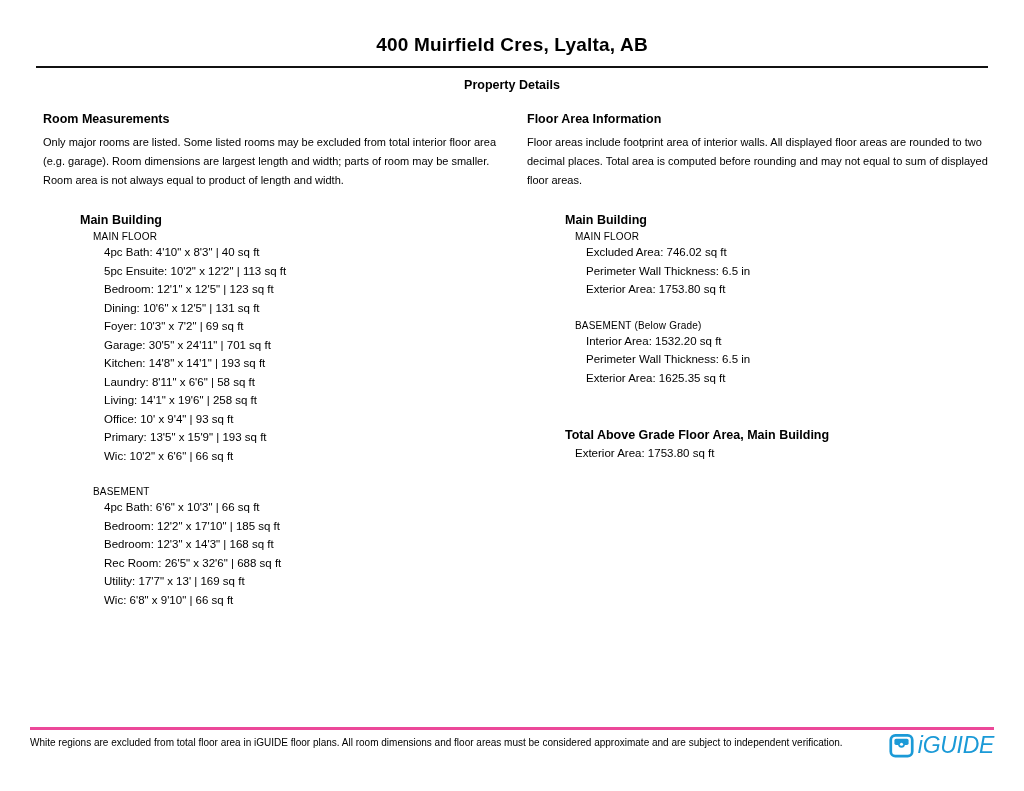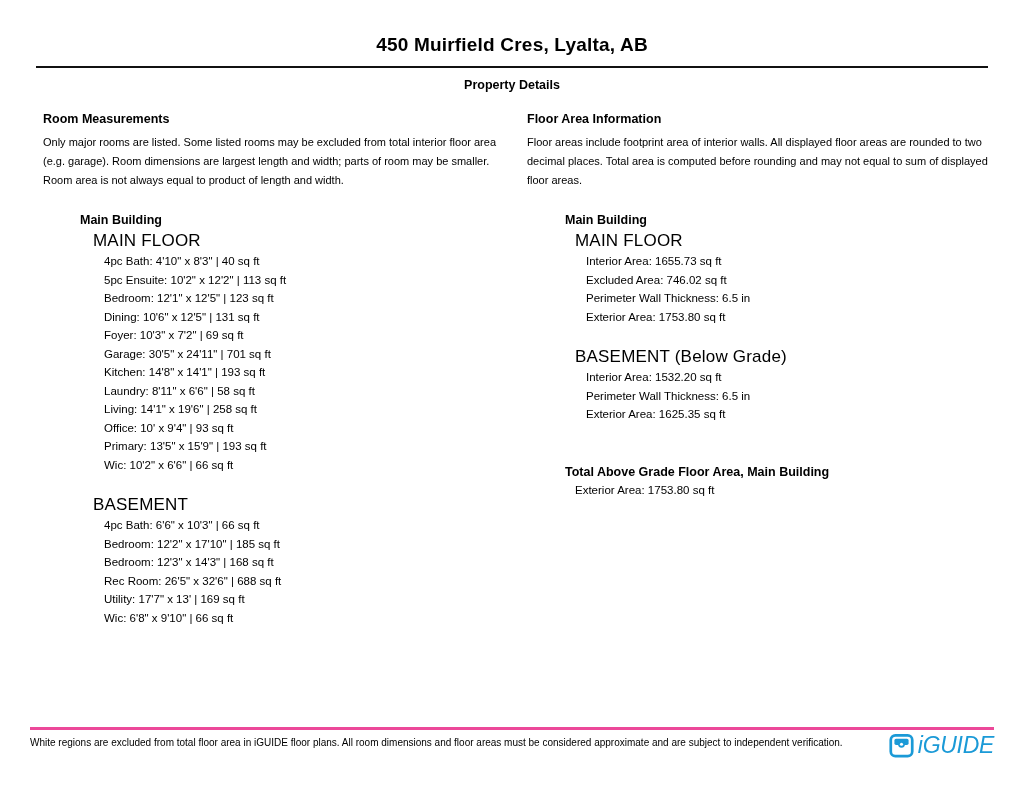--- a/index.html
+++ b/index.html
@@ -21,21 +21,21 @@
   .section-heading { font-size:12.5px; font-weight:bold; }
   .section-desc { font-size:11px; line-height:19px; margin:7px 0 0; max-width:463px; }
 
   .building { margin-top:23px; }
   .col-left  .building { margin-left:37px; }
   .col-right .building { margin-left:38px; }
   .building-name { font-size:12.5px; font-weight:bold; }
 
   .floor { margin-top:4px; }
   .floor + .floor { margin-top:21px; }
-  .floor-name { font-size:17px; letter-spacing:.2px; }
+  .floor-name { font-size:10px; letter-spacing:.2px; }
   .col-left  .floor-name { margin-left:13px; }
   .col-right .floor-name { margin-left:10px; }
   .col-left  .rooms { margin-left:24px; margin-top:1px; }
   .col-right .stats { margin-left:21px; margin-top:1px; }
   .row { font-size:11.5px; line-height:18.5px; white-space:nowrap; }
 
   .total-block { margin-top:41px; margin-left:38px; }
   .total-heading { font-size:12.5px; font-weight:bold; }
   .total-stats { margin-left:10px; margin-top:2px; }
 
@@ -43,21 +43,21 @@
   .footer-row { display:flex; justify-content:space-between; align-items:flex-start; }
   .disclaimer { font-size:10px; margin:0; padding-top:7px; max-width:820px; }
   .logo { display:flex; align-items:center; gap:4px; margin-top:3px; }
   .logo-text { font-size:23px; line-height:1; letter-spacing:-0.3px; }
 </style>
 </head>
 <body>
 
 <div class="page">
 
-  <div class="title">450 Muirfield Cres, Lyalta, AB</div>
+  <div class="title">400 Muirfield Cres, Lyalta, AB</div>
   <div class="rule"></div>
   <div class="subtitle">Property Details</div>
 
   <div class="columns">
 
     <section class="col-left">
       <div class="section-heading">Room Measurements</div>
       <p class="section-desc">Only major rooms are listed. Some listed rooms may be excluded from total interior floor area (e.g. garage). Room dimensions are largest length and width; parts of room may be smaller. Room area is not always equal to product of length and width.</p>
 
       <div class="building">
@@ -98,21 +98,20 @@
     <section class="col-right">
       <div class="section-heading">Floor Area Information</div>
       <p class="section-desc">Floor areas include footprint area of interior walls. All displayed floor areas are rounded to two decimal places. Total area is computed before rounding and may not equal to sum of displayed floor areas.</p>
 
       <div class="building">
         <div class="building-name">Main Building</div>
 
         <div class="floor">
           <div class="floor-name">MAIN FLOOR</div>
           <div class="stats">
-              <div class="row">Interior Area: 1655.73 sq ft</div>
               <div class="row">Excluded Area: 746.02 sq ft</div>
               <div class="row">Perimeter Wall Thickness: 6.5 in</div>
               <div class="row">Exterior Area: 1753.80 sq ft</div>
             </div>
         </div>
 
         <div class="floor">
           <div class="floor-name">BASEMENT (Below Grade)</div>
           <div class="stats">
               <div class="row">Interior Area: 1532.20 sq ft</div>

